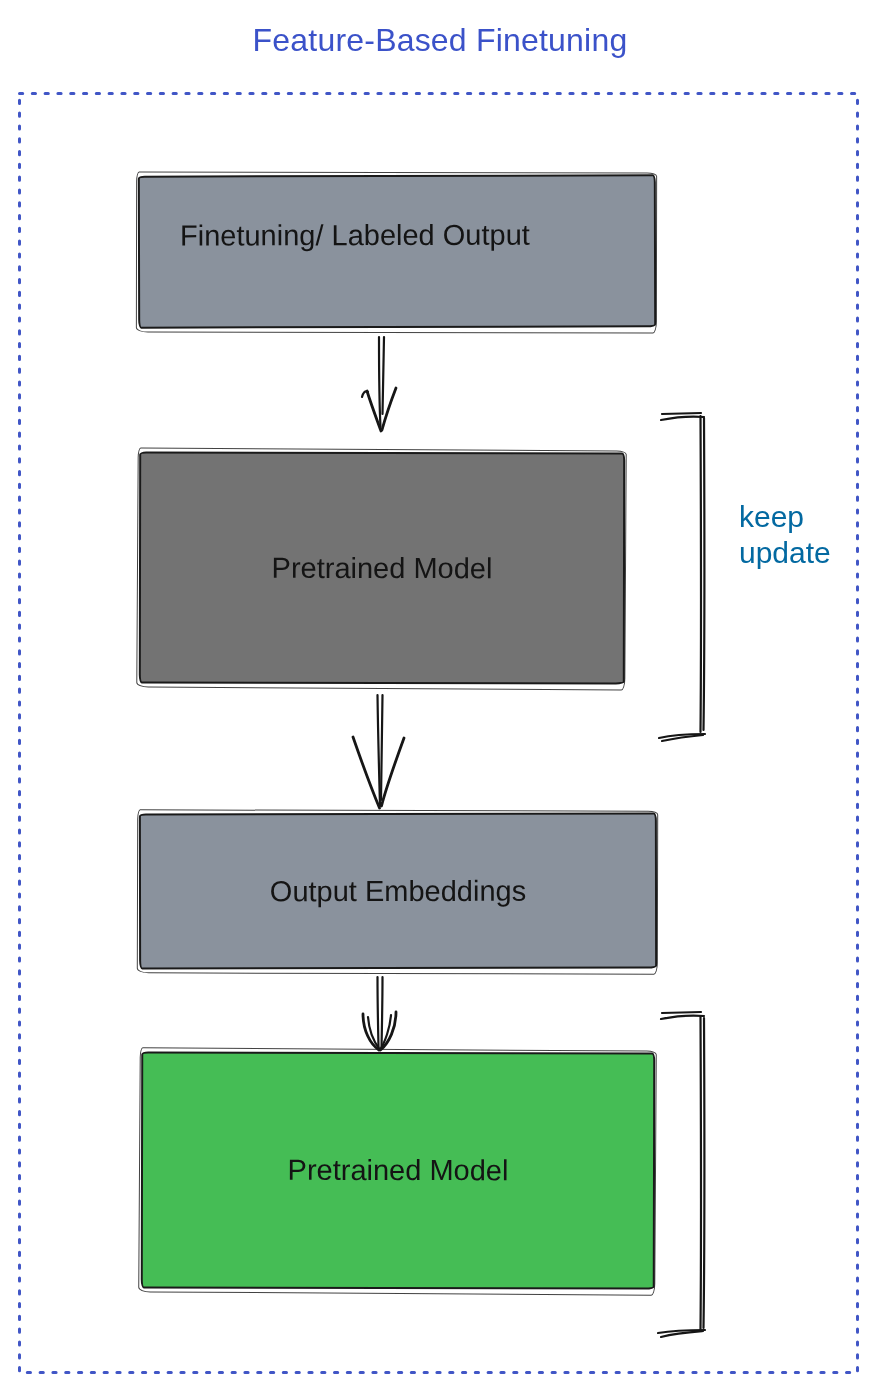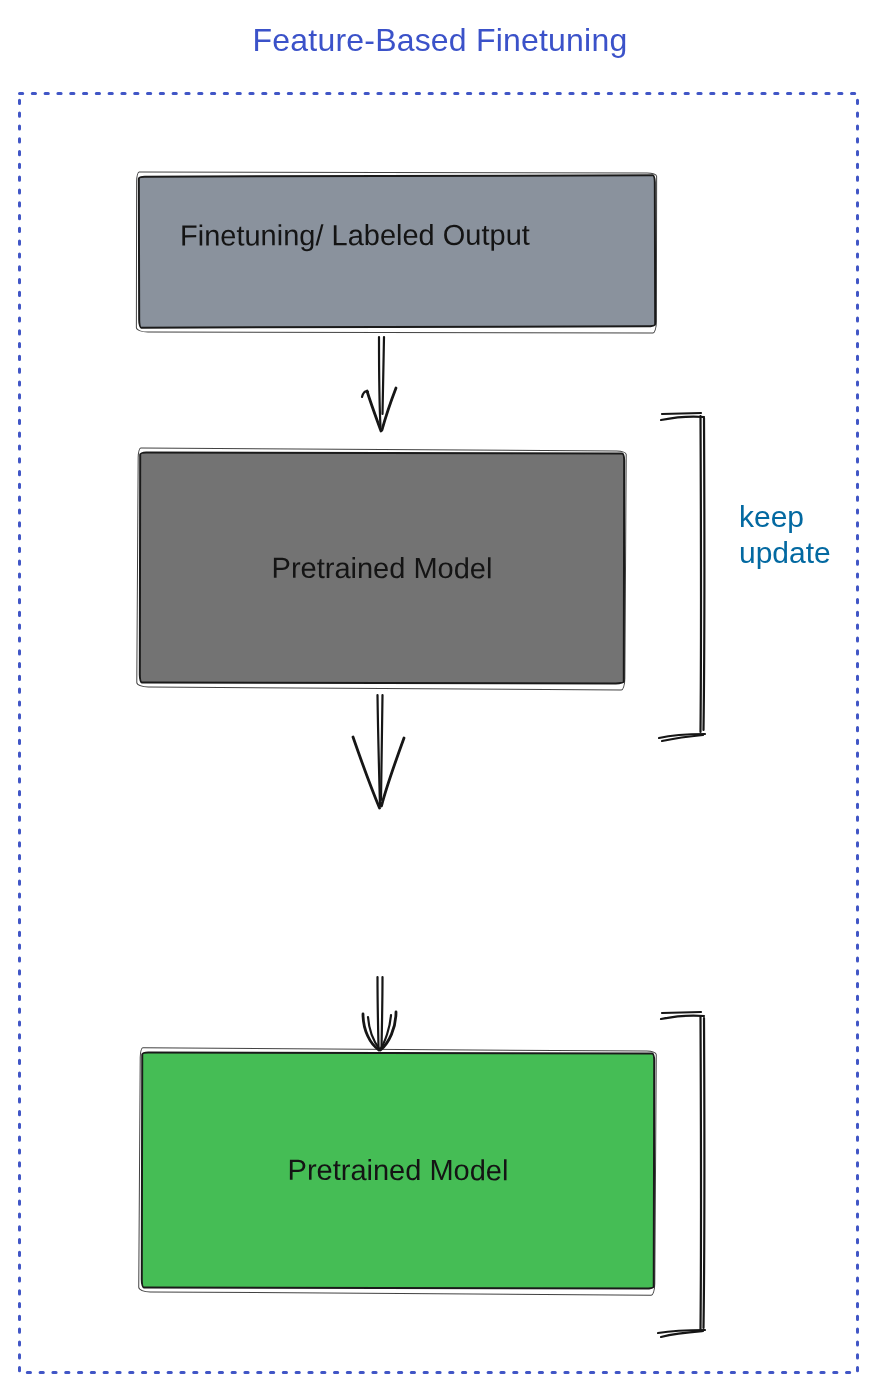--- a/index.html
+++ b/index.html
@@ -78,20 +78,23 @@
   <div class="title">Feature-Based Finetuning</div>
 
   <div class="node node-dataset">
     <span>Finetuning/ Labeled Output</span>
   </div>
 
   <div class="node node-pretrained">
     <span>Pretrained Model</span>
   </div>
 
+  <div class="node node-embeddings">
+    <span>Output Embeddings</span>
+  </div>
 
   <div class="node node-classifier">
     <span>Pretrained Model</span>
   </div>
 
   <div class="annotation annotation-keep">
     <div>keep</div>
     <div>update</div>
   </div>
 

